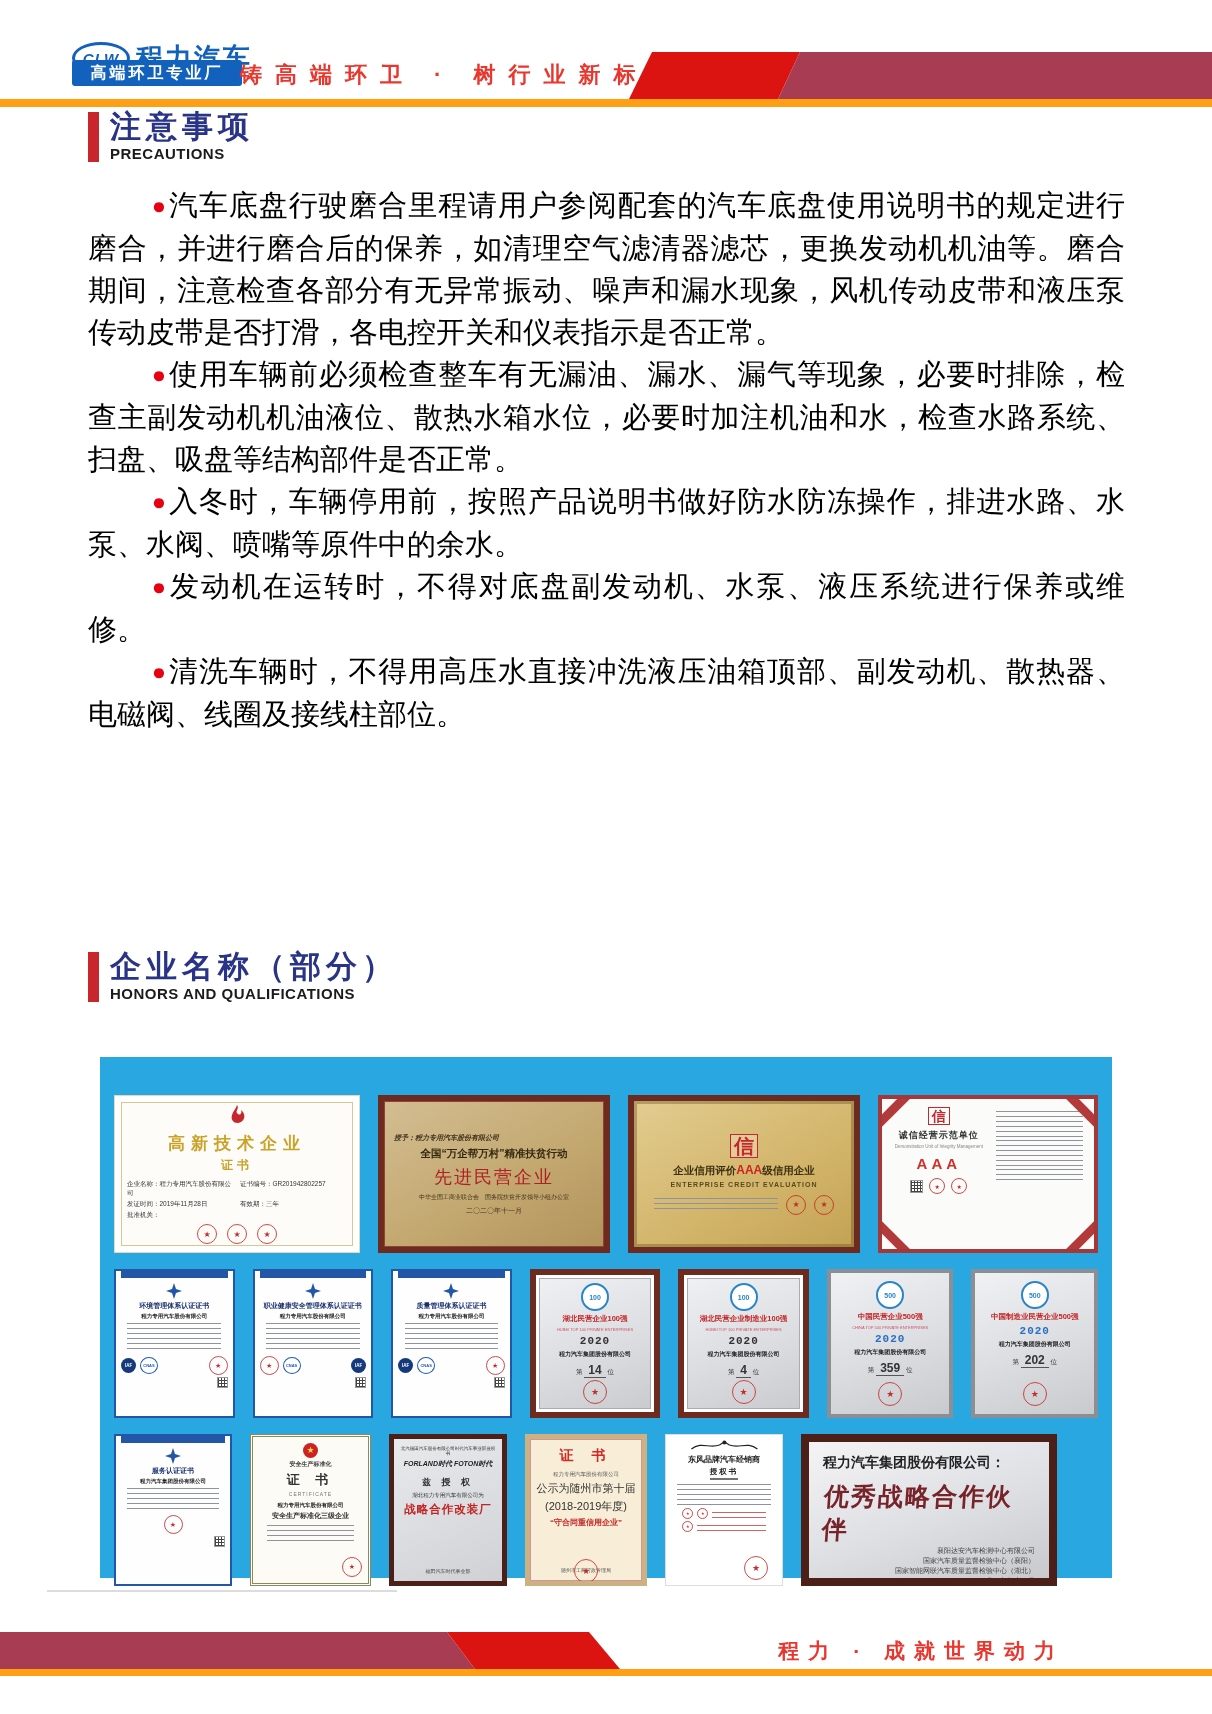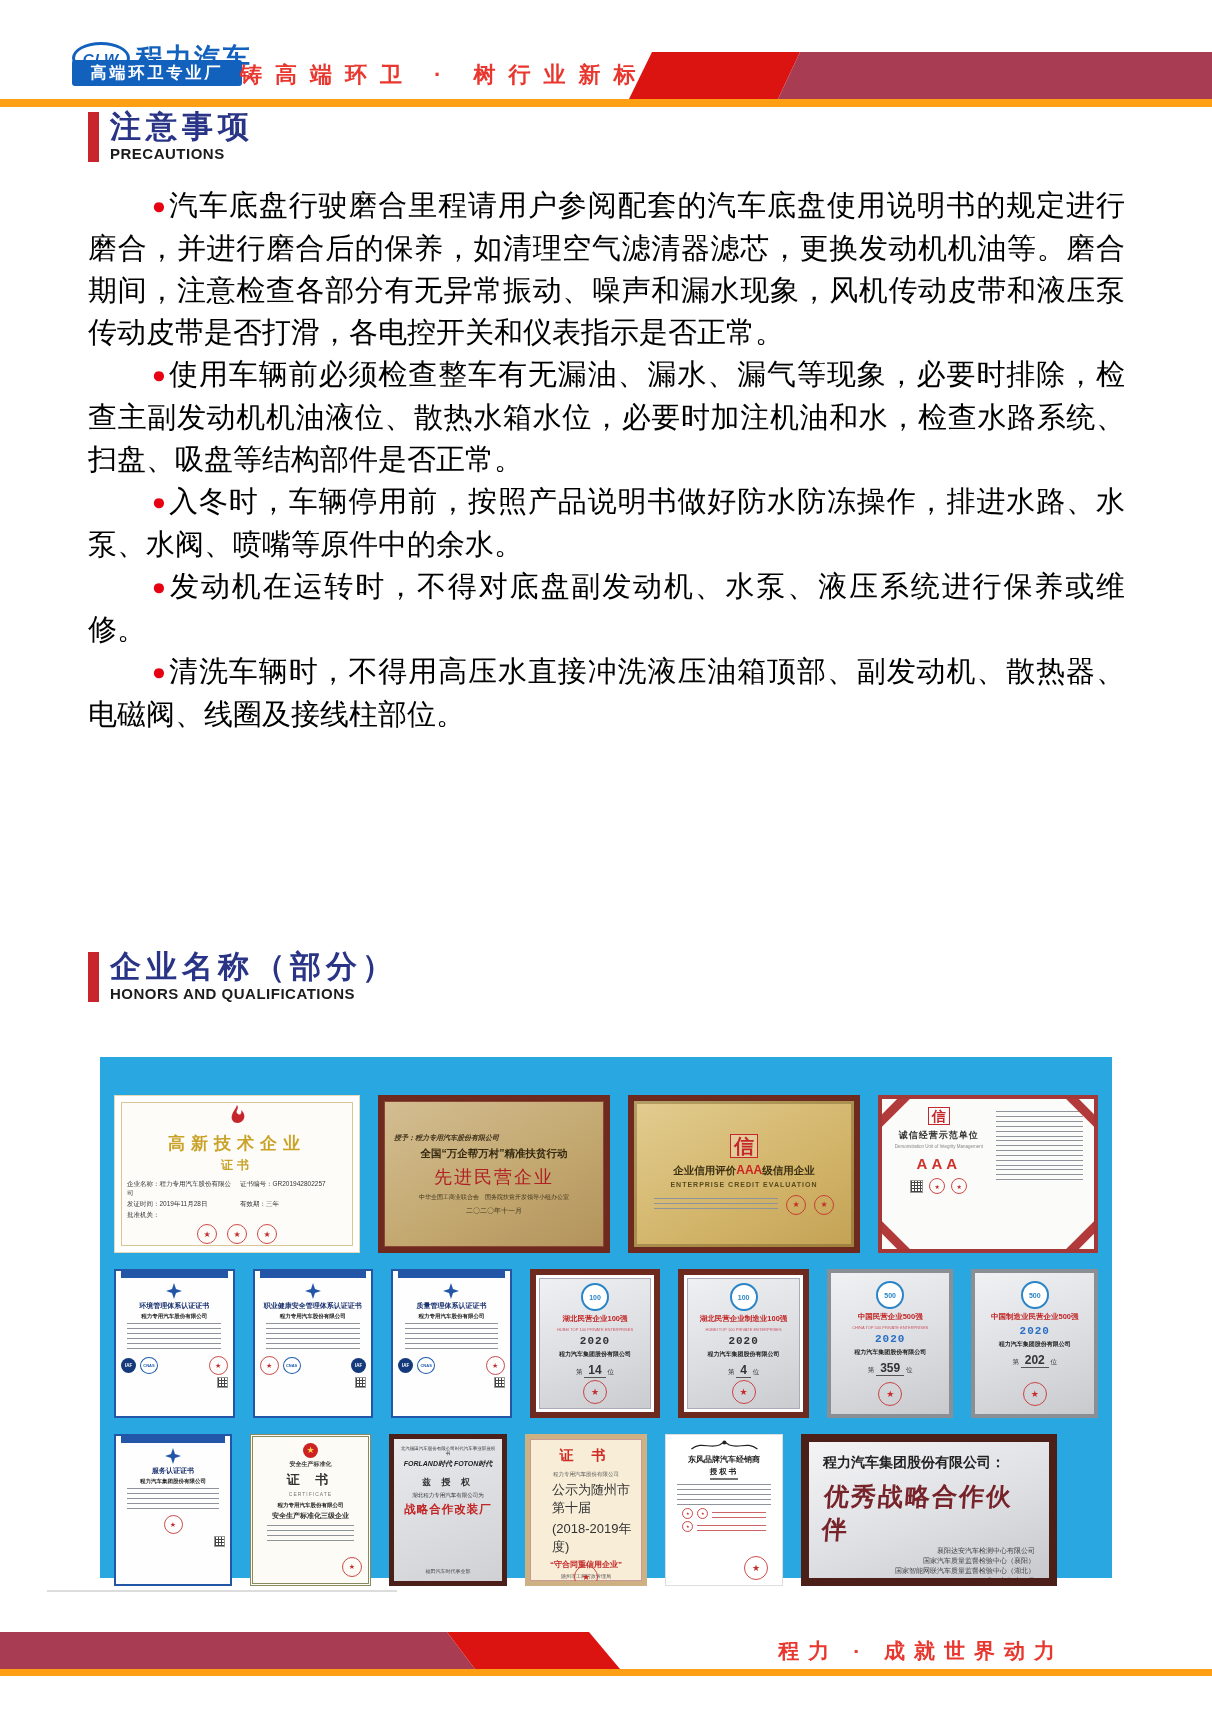--- a/index.html
+++ b/index.html
@@ -153,21 +153,21 @@
   .c-forland .grant{font-size:9px;font-weight:bold;letter-spacing:4px;color:#333;margin-top:4px;}
   .c-forland .to{font-size:5.5px;color:#333;}
   .c-forland .big{font-size:11.5px;font-weight:bold;color:#c22424;letter-spacing:1px;}
   .c-forland .bottom{font-size:5px;color:#444;margin-top:auto;}
 
   
   .c-contract{background:#f8eed8;border:5px solid #cdb183;box-shadow:inset 0 0 0 1px #c99;
               display:flex;flex-direction:column;align-items:center;padding:8px 6px;gap:3px;}
   .c-contract .big{font-size:14px;font-weight:bold;color:#cf2a24;letter-spacing:7px;}
   .c-contract .comp{font-size:5.5px;color:#555;margin-top:3px;}
-  .c-contract .l1,.c-contract .l2{font-size:13px;color:#333;margin-left:16px;}
+  .c-contract .l1,.c-contract .l2{font-size:11px;color:#333;}
   .c-contract .l3{font-size:8px;font-weight:bold;color:#c22424;}
   .c-contract .sealwrap{position:relative;margin-top:auto;display:flex;flex-direction:column;align-items:center;}
   .c-contract .org{font-size:5px;color:#555;}
   .c-contract .seal{width:22px;height:22px;font-size:9px;position:absolute;top:-8px;}
 
   
   .c-dongfeng{background:#fff;display:flex;flex-direction:column;align-items:center;padding:5px 6px;gap:2px;
               border:1px solid #ddd;}
   .flourish{width:70%;height:12px;}
   .c-dongfeng .t1{font-size:8px;font-weight:bold;color:#222;}

